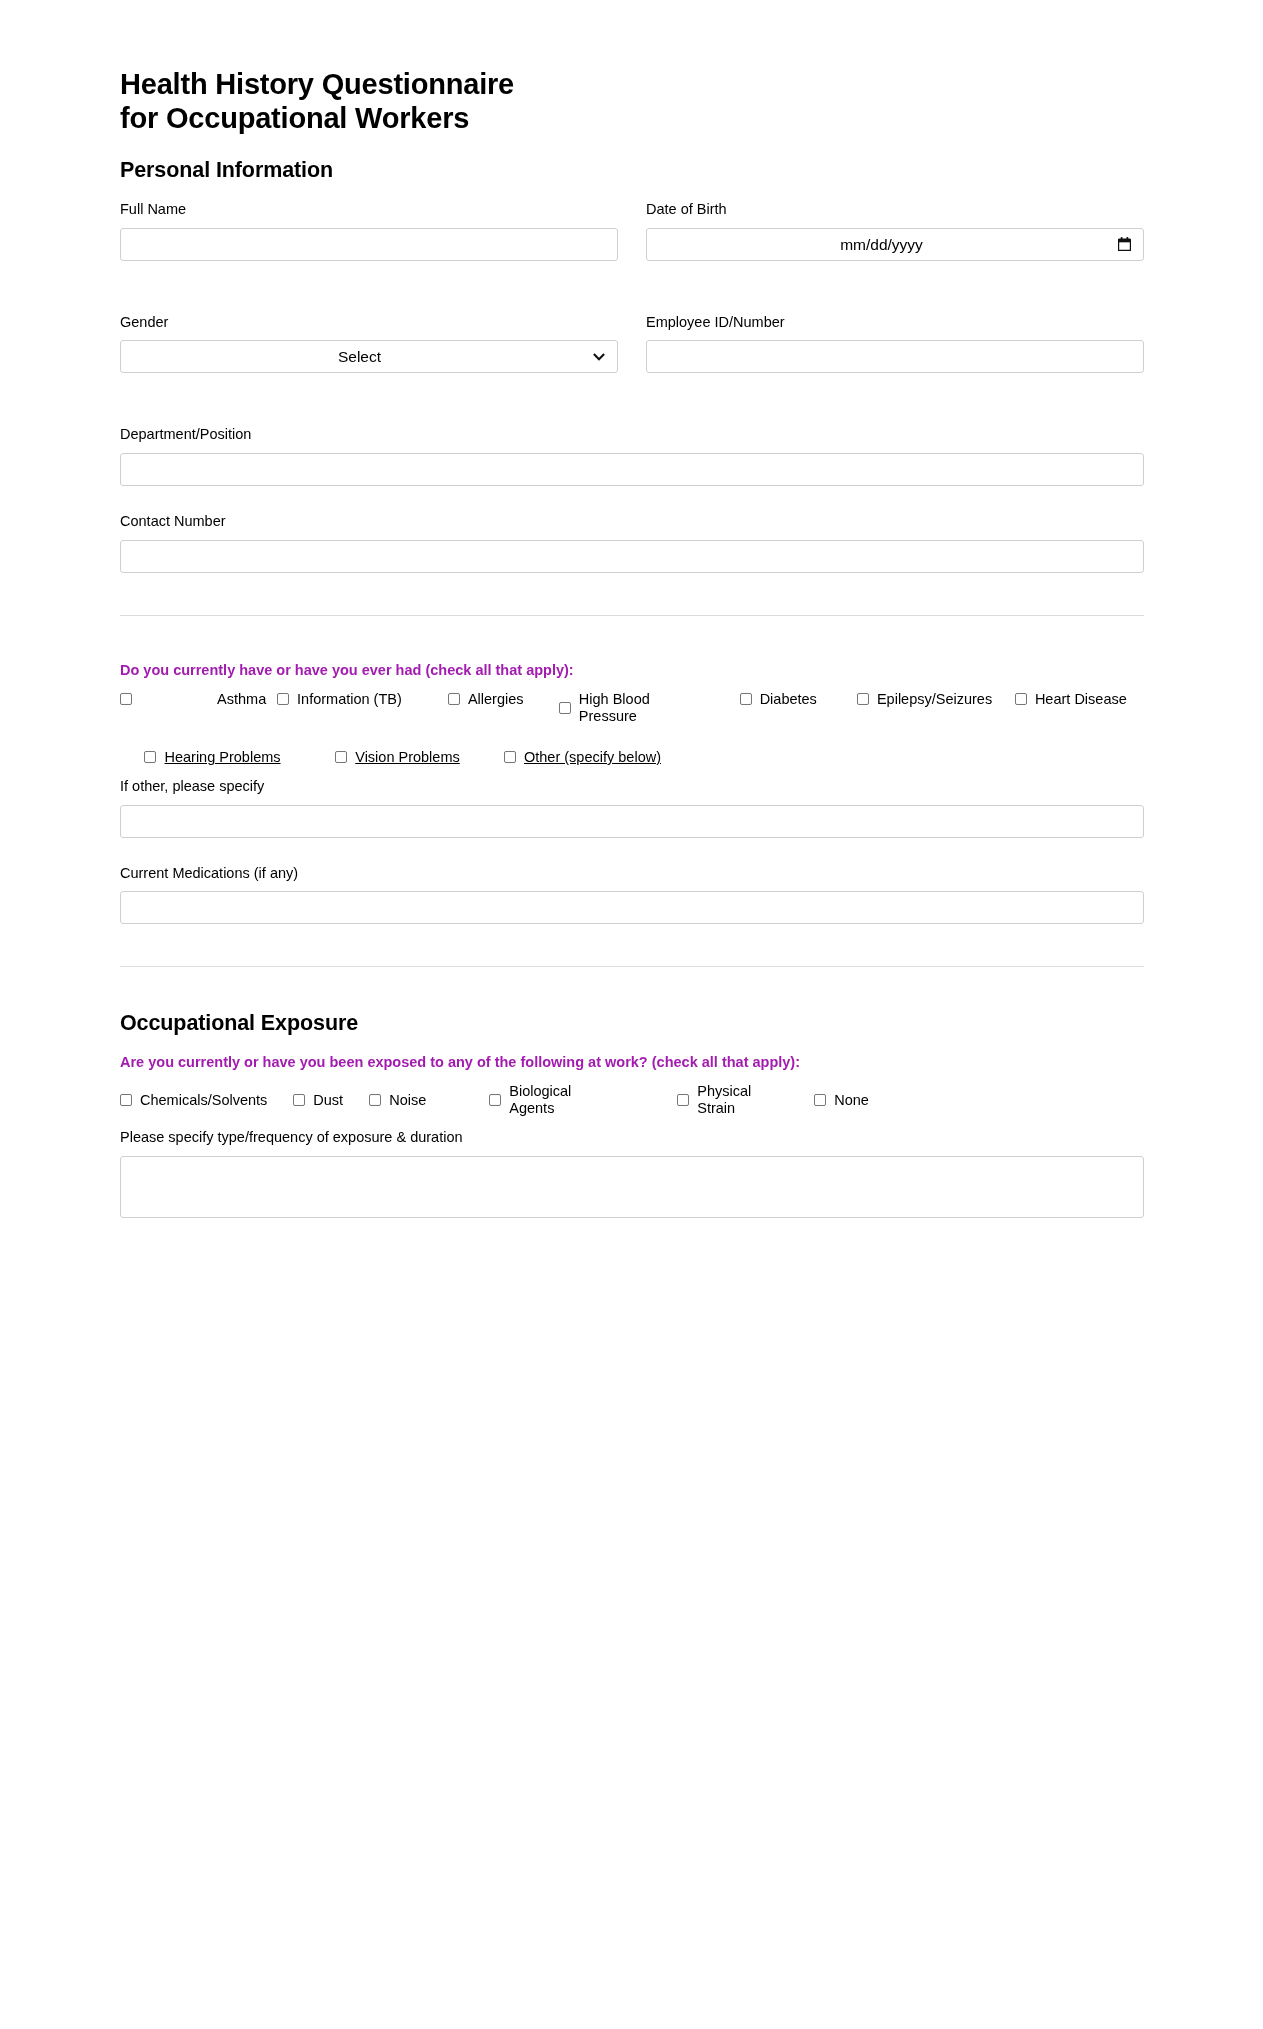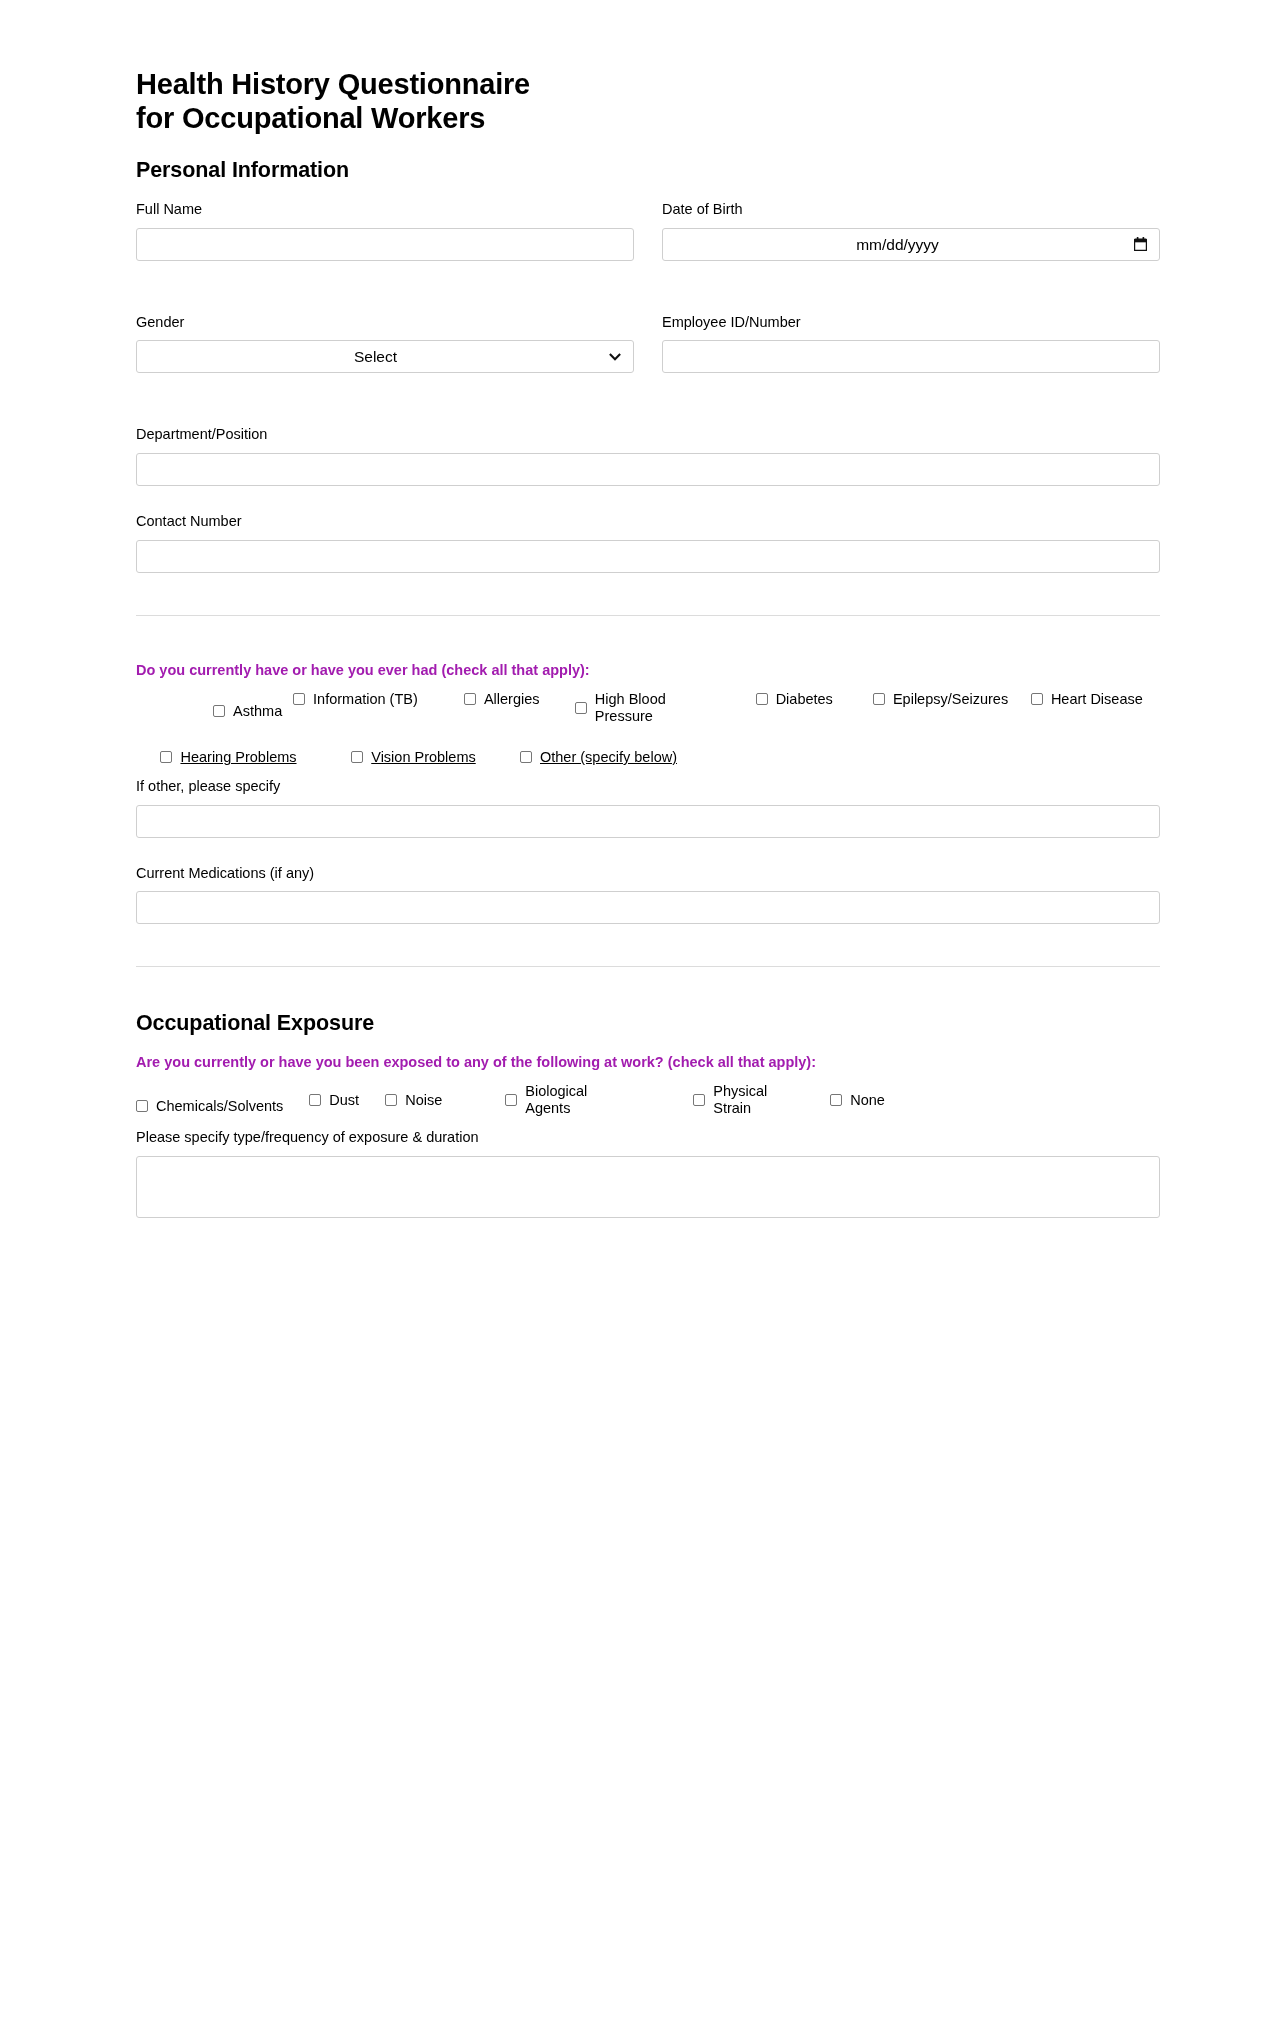--- a/index.html
+++ b/index.html
@@ -20,21 +20,21 @@
   .page {
     width: 1263px;
     height: 2029px;
     background: #ffffff;
     position: relative;
     overflow: hidden;
   }
 
   .content {
     position: absolute;
-    left: 136px;
+    left: 120px;
     top: 0;
     width: 1024px;
     padding-top: 68px;
     overflow: hidden;
     height: 1310px;
   }
 
   h1.doc-title {
     font-size: 29px;
     line-height: 1.17;
@@ -148,21 +148,21 @@
   .cb-grid.exposure > .cb-cell { flex: 0 0 auto; }
 
   .cb-cell {
     display: flex;
     align-items: center;
     justify-content: center;
     gap: 8px;
     min-width: 0;
   }
 
-  .cb-cell.left { justify-content: flex-end; margin-top: 12px; }
+  .cb-cell.left { justify-content: space-between; }
 
   .cbox {
     -webkit-appearance: none;
     appearance: none;
     flex: 0 0 auto;
     width: 12px;
     height: 12px;
     border: 1px solid #767676;
     border-radius: 2px;
     background: #ffffff;

